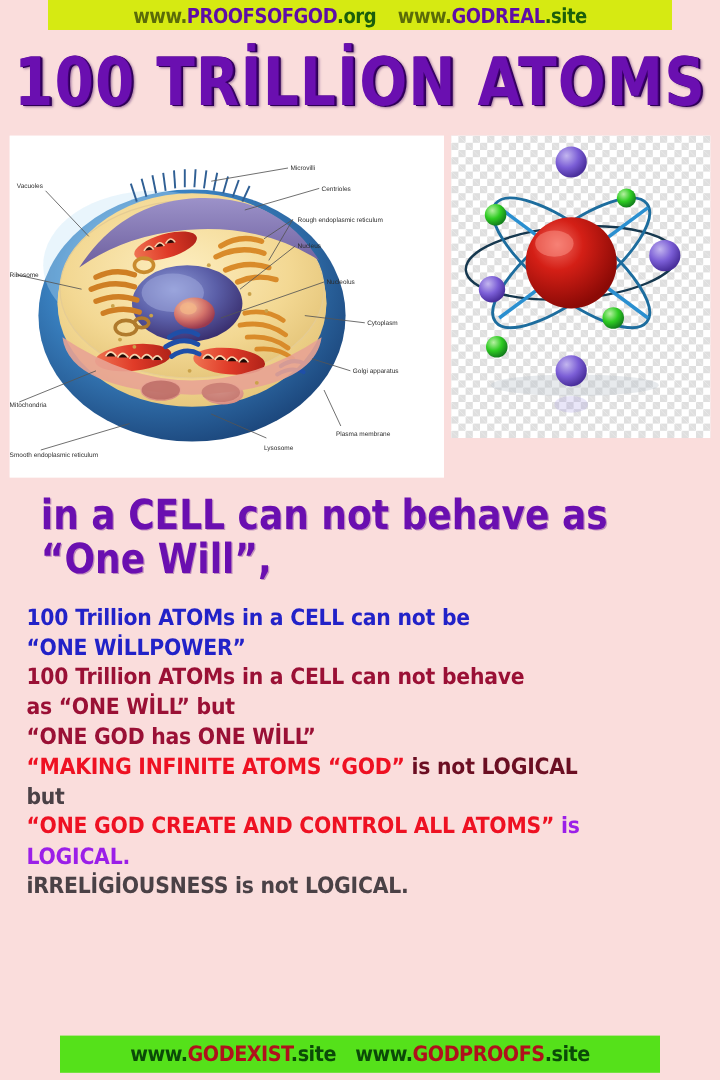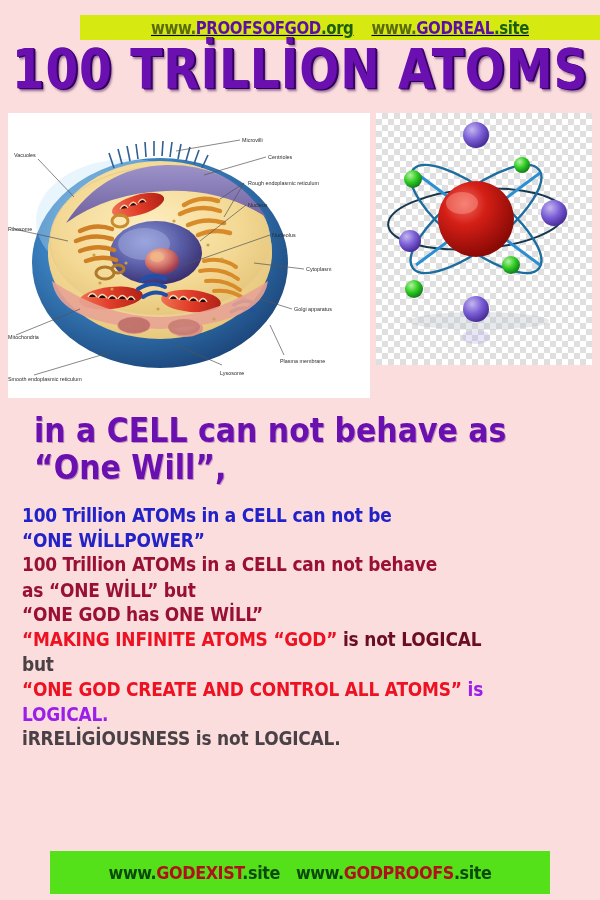--- a/index.html
+++ b/index.html
@@ -13,24 +13,23 @@
   body {
     background: #FADDDC;
     font-family: "Liberation Sans", sans-serif;
     position: relative;
   }
 
   
   .top-banner-wrap {
     width: 600px;
     height: 30px;
-    padding-top: 15px;
+    padding-top: 0;
     display: flex;
-    justify-content: flex-end;
-    text-decoration: underline;
+    justify-content: center;
   }
   .top-banner {
     background: #D6EA12;
     width: 520px;
     height: 25px;
     display: flex;
     align-items: center;
     justify-content: center;
     gap: 18px;
   }
@@ -138,21 +137,21 @@
   .bottom-banner-wrap {
     position: absolute;
     left: 0; bottom: 6px;
     width: 600px;
     display: flex;
     justify-content: center;
   }
   .bottom-banner {
     background: #55E11A;
     width: 500px;
-    height: 43px;
+    height: 31px;
     display: flex;
     align-items: center;
     justify-content: center;
     gap: 16px;
   }
   .url2 {
     font-family: "DejaVu Sans", sans-serif;
     font-weight: bold;
     font-size: 16px;
     letter-spacing: -0.4px;

